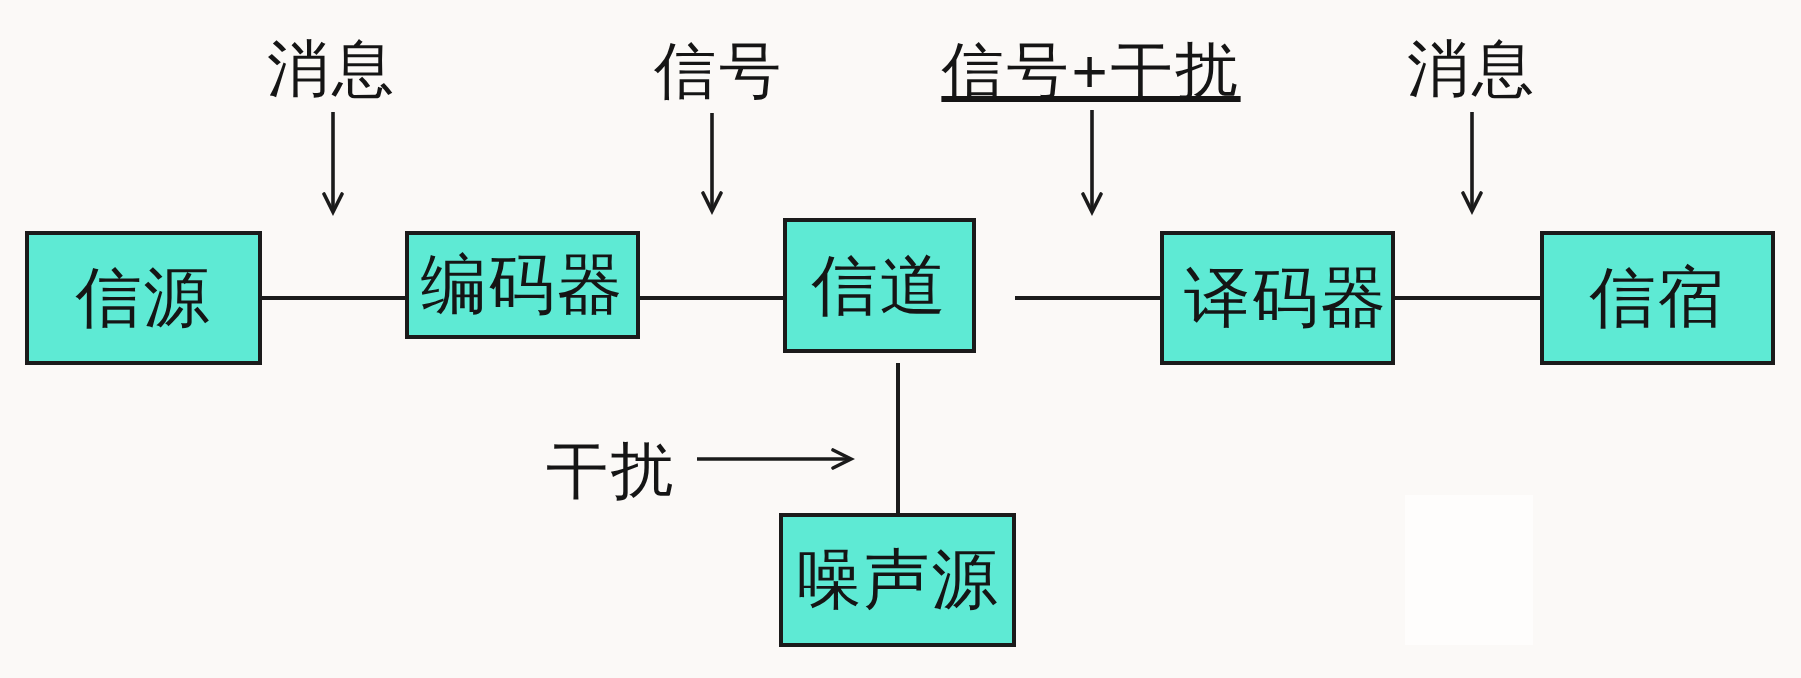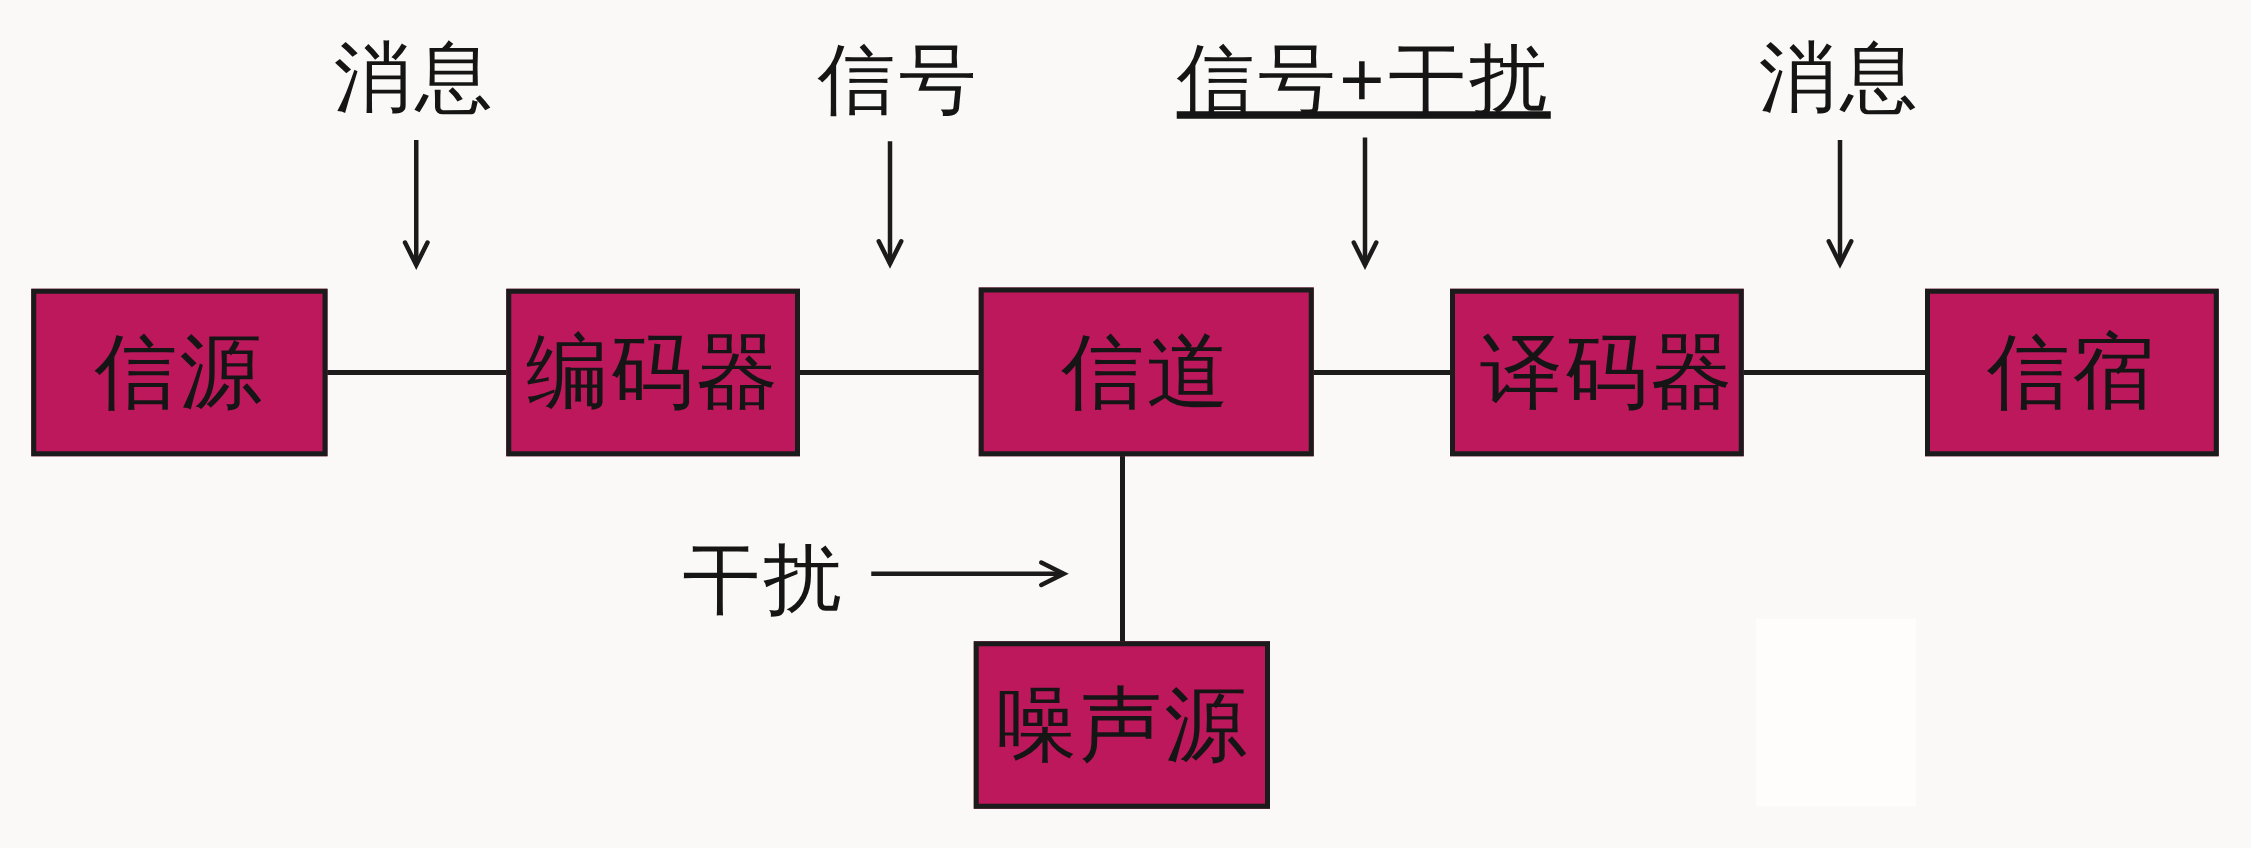--- a/index.html
+++ b/index.html
@@ -24,45 +24,46 @@
   svg.lines {
     position: absolute;
     left: 0; top: 0;
     width: 1801px;
     height: 678px;
   }
   .node {
     position: absolute;
     box-sizing: border-box;
     border: 4px solid #1b1b1b;
-    background: #be185d;
+    background: #5eead4;
     display: flex;
     align-items: center;
     justify-content: center;
     font-size: 66px;
     font-weight: 500;
     letter-spacing: 2px;
     white-space: nowrap;
   }
   .node-source      { left:   25px; top: 231px; width: 237px; height: 134px; }
-  .node-encoder     { left:  405px; top: 231px; width: 235px; height: 134px; }
-  .node-channel     { left:  783px; top: 230px; width: 268px; height: 135px; font-family: Liberation Serif, serif; }
+  .node-encoder     { left:  405px; top: 231px; width: 235px; height: 108px; }
+  .node-channel     { left:  783px; top: 218px; width: 193px; height: 135px; font-family: Liberation Serif, serif; }
   .node-decoder     { left: 1160px; top: 231px; width: 235px; height: 134px; padding-left: 17px; }
   .node-destination { left: 1540px; top: 231px; width: 235px; height: 134px; }
   .node-noise       { left:  779px; top: 513px; width: 237px; height: 134px; }
   .flow-label {
     position: absolute;
     display: flex;
-    align-items: flex-start;
+    align-items: flex-end;
     justify-content: center;
     font-size: 62px;
     font-weight: 500;
     letter-spacing: 3px;
     white-space: nowrap;
     height: 80px;
+    margin-top: 11px;
   }
   .label-message-1    { left:  182px; top:  20px; width: 300px; }
   .label-signal       { left:  569px; top:  22px; width: 300px; }
   .label-signal-intf  { left:  911px; top:  22px; width: 360px; text-decoration: underline; }
   .label-message-2    { left: 1322px; top:  20px; width: 300px; }
   .label-interference { left:  461px; top: 422px; width: 300px; }
   .scan-artifact {
     position: absolute;
     left: 1405px; top: 495px;
     width: 128px; height: 150px;

